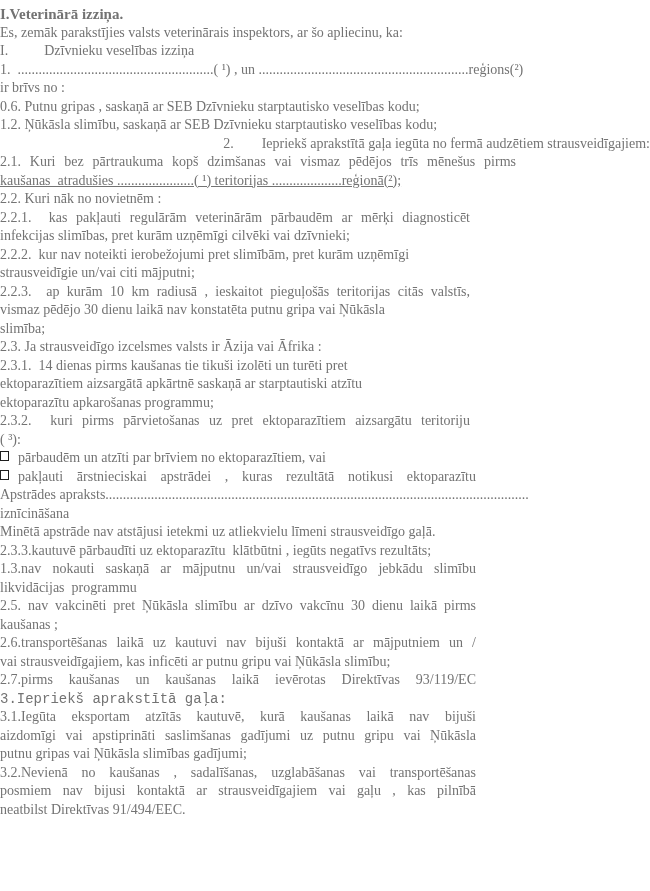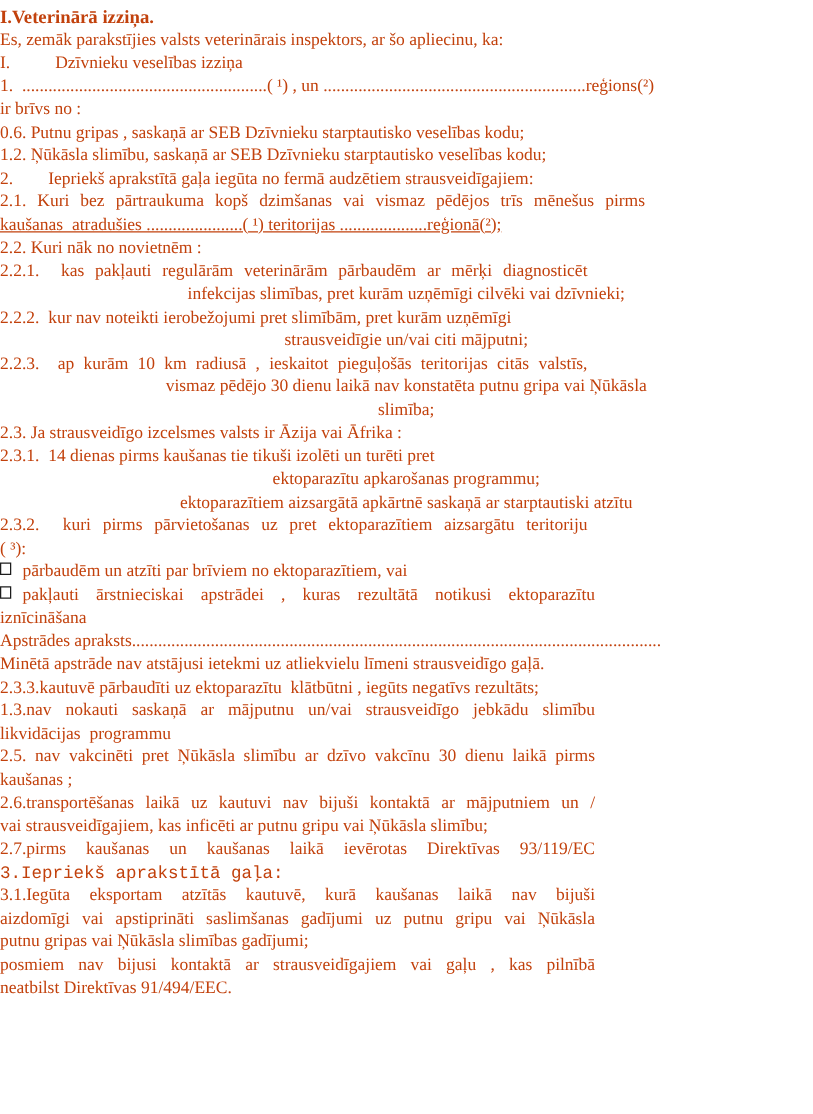--- a/index.html
+++ b/index.html
@@ -1,39 +1,39 @@
 <!DOCTYPE html>
 <html><head>
 <meta charset="utf-8">
 <style>
   html,body{margin:0;padding:0;background:#e8e8e8;}
   .page{
     position:relative;
     width:650px;height:891px;
     background:#ffffff;
-    color:#c2410c;
+    color:#737373;
     font-family:"Liberation Serif", serif;
     font-size:14px;
     overflow:hidden;
     padding-top:5px;
     box-sizing:border-box;
   }
   p.ln{margin:0;line-height:18.5px;white-space:nowrap;}
   .bold{font-weight:bold;font-size:15px;}
   .mt14{margin-top:14px;}
   .mt18{margin-top:18px;}
   .ml7{margin-left:7px;}
   .ml43{margin-left:43px;font-family:Liberation Mono, monospace;}
   .ml44{margin-left:44px;}
-  .ml48{margin-left:48px;}
+  .ml48{margin-left:48px;text-align:right;}
   .ml54{margin-left:54px;}
   .ml74{margin-left:74px;text-decoration:underline;}
   .ml86{margin-left:86px;}
   .ml92{margin-left:92px;}
-  .ml130{margin-left:130px;text-align:center;}
+  .ml130{margin-left:130px;}
   .jst{text-align:justify;text-align-last:justify;}
   .w516{width:516px;}
   .w470{width:470px;}
   .w476{width:476px;}
   .secgap{display:inline-block;width:36px;}
   .chk{
     display:inline-block;width:7px;height:8px;
     border:1.2px solid #1d1d1d;margin-right:9px;
     vertical-align:1px;background:#fff;
   }
@@ -59,37 +59,38 @@
   <p class="ln ml44">2.2. Kuri nāk no novietnēm :</p>
   <p class="ln ml92 jst w470">2.2.1.&nbsp;&nbsp;kas pakļauti regulārām veterinārām pārbaudēm ar mērķi diagnosticēt</p>
   <p class="ln ml130">infekcijas slimības, pret kurām uzņēmīgi cilvēki vai dzīvnieki;</p>
   <p class="ln ml92">2.2.2.&nbsp;&nbsp;kur nav noteikti ierobežojumi pret slimībām, pret kurām uzņēmīgi</p>
   <p class="ln ml130">strausveidīgie un/vai citi mājputni;</p>
   <p class="ln ml92 jst w470">2.2.3.&nbsp;&nbsp;ap kurām 10 km radiusā , ieskaitot pieguļošās teritorijas citās valstīs,</p>
   <p class="ln ml130">vismaz pēdējo 30 dienu laikā nav konstatēta putnu gripa vai Ņūkāsla</p>
   <p class="ln ml130">slimība;</p>
   <p class="ln ml44">2.3. Ja strausveidīgo izcelsmes valsts ir Āzija vai Āfrika :</p>
   <p class="ln ml92">2.3.1.&nbsp;&nbsp;14 dienas pirms kaušanas tie tikuši izolēti un turēti pret</p>
+  <p class="ln ml130">ektoparazītiem aizsargātā apkārtnē saskaņā ar starptautiski atzītu</p>
   <p class="ln ml130">ektoparazītu apkarošanas programmu;</p>
-  <p class="ln ml130">ektoparazītiem aizsargātā apkārtnē saskaņā ar starptautiski atzītu</p>
   <p class="ln ml92 jst w470">2.3.2.&nbsp;&nbsp;kuri pirms pārvietošanas uz pret ektoparazītiem aizsargātu teritoriju</p>
   <p class="ln ml86">( ³):</p>
   <p class="ln ml86"><span class="chk"></span><span>pārbaudēm un atzīti par brīviem no ektoparazītiem, vai</span></p>
   <p class="ln ml86 jst w476"><span class="chk"></span><span>pakļauti ārstnieciskai apstrādei , kuras rezultātā notikusi ektoparazītu</span></p>
+  <p class="ln ml86">Apstrādes apraksts.........................................................................................................................</p>
   <p class="ln ml86">iznīcināšana</p>
-  <p class="ln ml86">Apstrādes apraksts.........................................................................................................................</p>
   <p class="ln ml86">Minētā apstrāde nav atstājusi ietekmi uz atliekvielu līmeni strausveidīgo gaļā.</p>
   <p class="ln ml86">2.3.3.kautuvē pārbaudīti uz ektoparazītu&nbsp; klātbūtni , iegūts negatīvs rezultāts;</p>
   <p class="ln ml86 jst w476">1.3.nav nokauti saskaņā ar mājputnu un/vai strausveidīgo jebkādu slimību</p>
   <p class="ln ml86">likvidācijas&nbsp; programmu</p>
   <p class="ln ml86 jst w476">2.5. nav vakcinēti pret Ņūkāsla slimību ar dzīvo vakcīnu 30 dienu laikā pirms</p>
   <p class="ln ml86">kaušanas ;</p>
   <p class="ln ml86 jst w476">2.6.transportēšanas laikā uz kautuvi nav bijuši kontaktā ar mājputniem un /</p>
   <p class="ln ml86">vai strausveidīgajiem, kas inficēti ar putnu gripu vai Ņūkāsla slimību;</p>
   <p class="ln ml86 jst w476">2.7.pirms kaušanas un kaušanas laikā ievērotas Direktīvas 93/119/EC</p>
   <p class="ln ml43">3.Iepriekš aprakstītā gaļa:</p>
   <p class="ln ml86 jst w476">3.1.Iegūta eksportam atzītās kautuvē, kurā kaušanas laikā nav bijuši</p>
   <p class="ln ml86 jst w476">aizdomīgi vai apstiprināti saslimšanas gadījumi uz putnu gripu vai Ņūkāsla</p>
   <p class="ln ml86">putnu gripas vai Ņūkāsla slimības gadījumi;</p>
+  <p class="ln ml86 jst w476">3.2.Nevienā no kaušanas , sadalīšanas, uzglabāšanas vai transportēšanas</p>
   <p class="ln ml86 jst w476">posmiem nav bijusi kontaktā ar strausveidīgajiem vai gaļu , kas pilnībā</p>
   <p class="ln ml86">neatbilst Direktīvas 91/494/EEC.</p>
 
 </div>
 
 </body></html>

